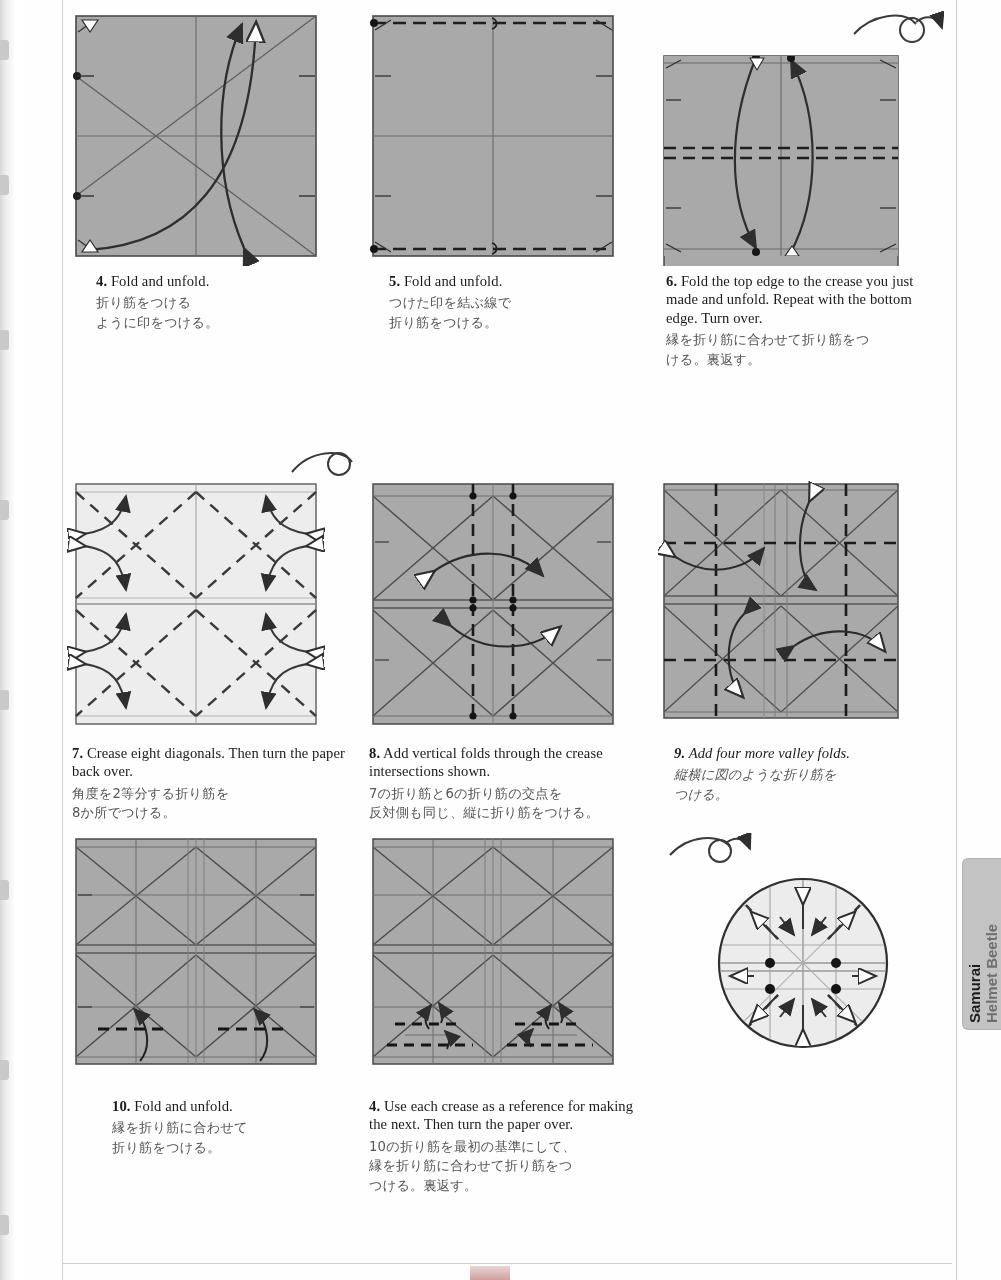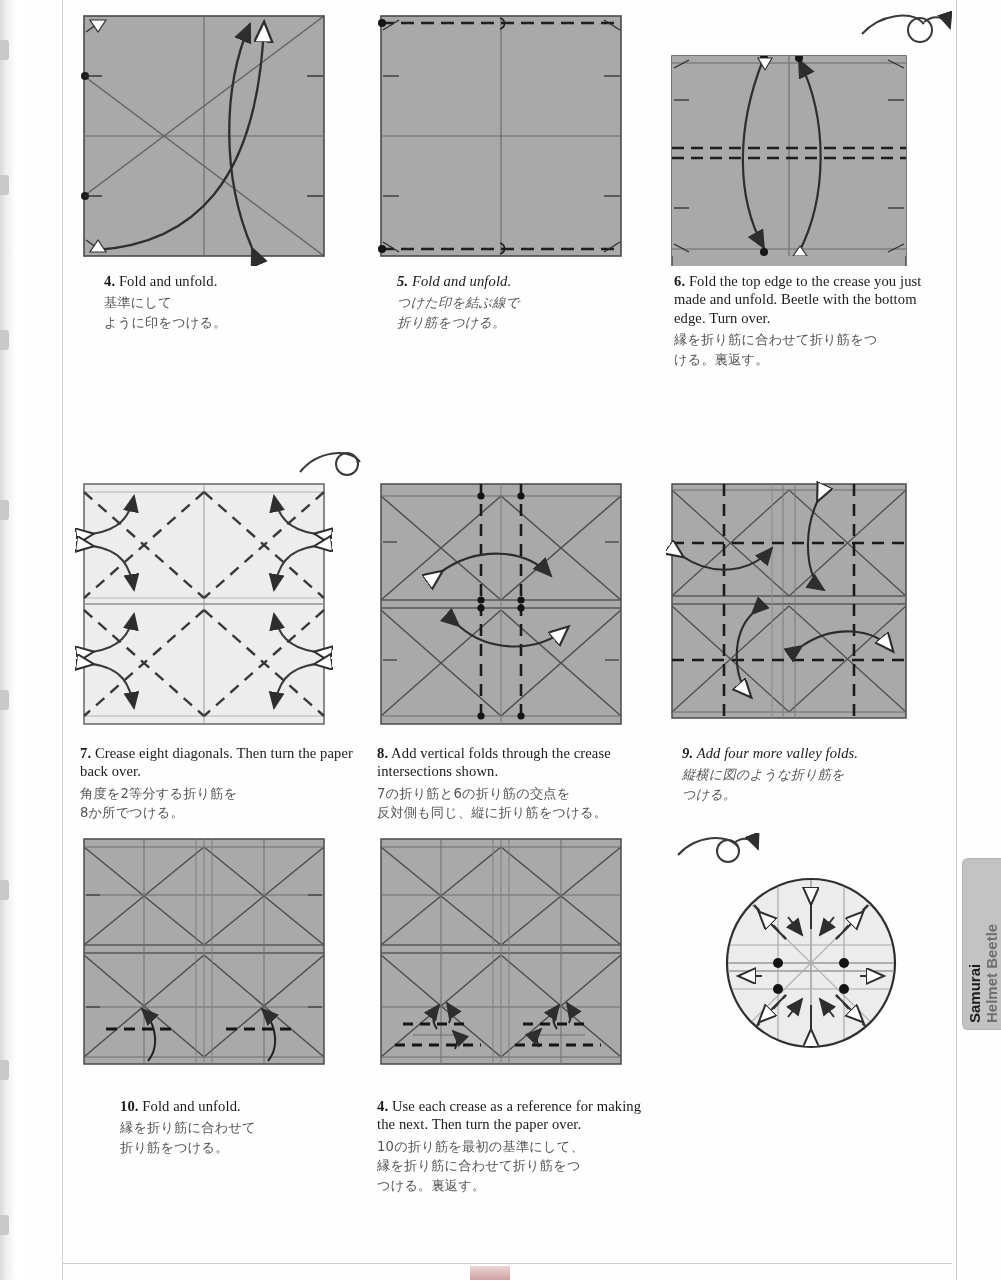--- a/index.html
+++ b/index.html
@@ -68,21 +68,21 @@
     white-space: nowrap;
   }
   .side-tab .tab-l2 {
     font-family: "Liberation Sans", sans-serif;
     font-weight: bold; font-size: 15px; color: #2a2a2a; line-height: 15px;
     white-space: nowrap; margin-top: 2px; opacity: .55;
   }
 
   
   .steps {
-    position: absolute; left: 72px; top: 8px;
+    position: absolute; left: 64px; top: 8px;
     width: 880px;
     display: grid;
     grid-template-columns: 297px 297px 286px;
     grid-template-rows: 430px 395px 250px;
   }
   .step { position: relative; }
   .fig { position: relative; height: 258px; }
   .fig.tall { height: 300px; }
   .fig svg { display: block; }
 
@@ -92,21 +92,21 @@
     font-size: 14.6px; line-height: 18.4px; color: #1a1a1a;
     letter-spacing: .1px;
   }
   .cap-en .num { font-weight: bold; }
   .cap-ja {
     font-family: "DejaVu Sans", sans-serif;
     font-size: 13.2px; line-height: 19.5px; color: #555; margin-top: 3px;
     letter-spacing: .2px;
   }
   .indent-1 { padding-left: 32px; }
-  .indent-2 { padding-left: 28px; font-style: italic; }
+  .indent-2 { padding-left: 28px; }
   .indent-3 { padding-left: 16px; font-style: italic; }
   .indent-4 { padding-left: 48px; }
   .indent-5 { padding-left: 8px; }
 </style>
 </head>
 <body>
 
 <div id="page">
 
   <div class="scan-left-gutter"></div>
@@ -167,21 +167,21 @@
           <path d="M24,242 C120,236 186,176 192,16" fill="none" stroke="#2e2e2e" stroke-width="2.3" marker-end="url(#ahOpen)"></path>
 
           <path d="M180,240 C150,170 150,80 178,16" fill="none" stroke="#2e2e2e" stroke-width="2.3" marker-end="url(#ahSolid)" marker-start="url(#ahSolid)"></path>
 
           <path d="M18,12 L34,12 L26,24 Z" fill="#ffffff" stroke="#2e2e2e" stroke-width="1.2"></path>
           <path d="M18,244 L34,244 L26,232 Z" fill="#ffffff" stroke="#2e2e2e" stroke-width="1.2"></path>
         </svg>
       </div>
       <div class="caption indent-1">
         <div class="cap-en"><span class="num">4.</span> <span>Fold and unfold.</span></div>
-        <div class="cap-ja" style="white-space:pre-line">基準にして
+        <div class="cap-ja" style="white-space:pre-line">折り筋をつける
 ように印をつける。</div>
       </div>
     </div>
 
     <div class="step">
       <div class="fig">
         <svg width="290" height="258" viewBox="0 0 290 258">
           <rect x="12" y="8" width="240" height="240" fill="#a9a9a9" stroke="#4a4a4a" stroke-width="1.6"></rect>
           <line x1="132" y1="8" x2="132" y2="248" stroke="#6a6a6a" stroke-width="1.1"></line>
           <line x1="12" y1="128" x2="252" y2="128" stroke="#6a6a6a" stroke-width="1.1"></line>
@@ -249,21 +249,21 @@
             <circle cx="98" cy="50" r="4" fill="#151515"></circle>
             <circle cx="133" cy="50" r="4" fill="#151515"></circle>
             <circle cx="98" cy="244" r="4" fill="#151515"></circle>
             <circle cx="133" cy="246" r="4" fill="#151515"></circle>
             <path d="M92,50 L106,50 L99,62 Z" fill="#ffffff" stroke="#2e2e2e" stroke-width="1.1"></path>
             <path d="M127,248 L141,248 L134,238 Z" fill="#ffffff" stroke="#2e2e2e" stroke-width="1.1"></path>
           </g>
         </svg>
       </div>
       <div class="caption indent-5">
-        <div class="cap-en"><span class="num">6.</span> <span>Fold the top edge to the crease you just made and unfold. Beetle with the bottom edge. Turn over.</span></div>
+        <div class="cap-en"><span class="num">6.</span> <span>Fold the top edge to the crease you just made and unfold. Repeat with the bottom edge. Turn over.</span></div>
         <div class="cap-ja" style="white-space:pre-line">縁を折り筋に合わせて折り筋をつ
 ける。裏返す。</div>
       </div>
     </div>
 
     <div class="step">
       <div class="fig tall">
         <svg width="290" height="300" viewBox="0 0 290 300">
 
           <g>

